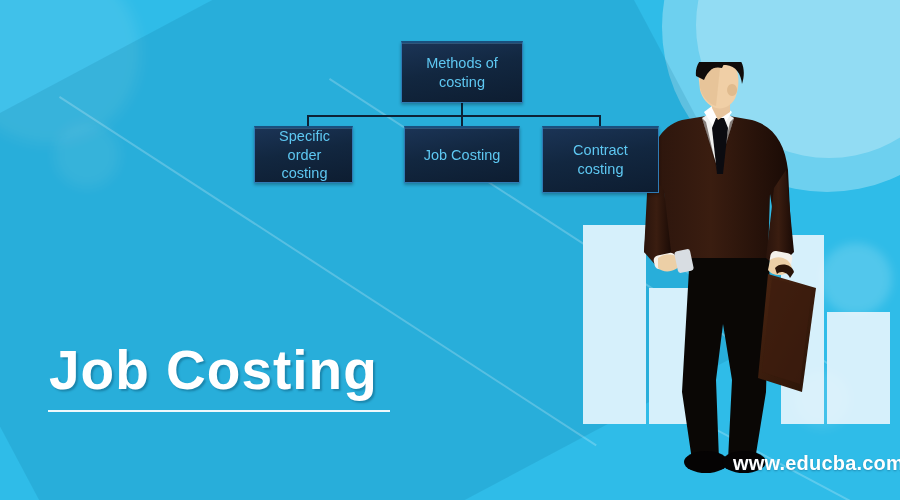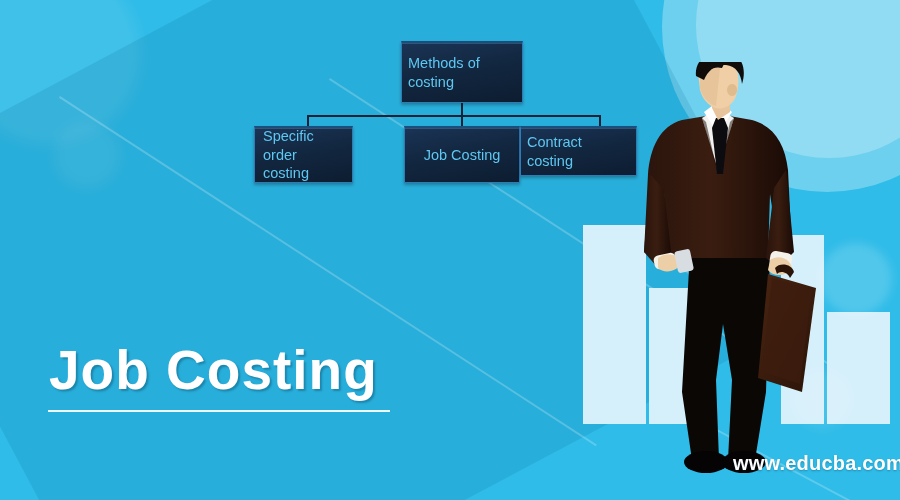--- a/index.html
+++ b/index.html
@@ -64,21 +64,21 @@
 
   
   .org{position:absolute;left:0;top:0;width:900px;height:200px;}
   .node{
     position:absolute;
     background:linear-gradient(170deg,#1b3456 0%,#122740 45%,#0d1d31 100%);
     border:1px solid #2f7bb5;
     border-top:2px solid #1a4f7d;
     box-shadow:0 2px 3px rgba(0,0,0,.28), inset 0 1px 0 rgba(120,190,235,.25);
     display:flex;align-items:center;justify-content:center;
-    text-align:left;
+    text-align:center;
     color:#5ec8f2;
     font-size:14.5px;
     line-height:1.28;
     padding:2px 6px;
     box-sizing:border-box;
   }
   .connector{position:absolute;background:#0d2236;}
 
   
   .title{
@@ -203,21 +203,21 @@
     </div>
 
     <div class="node" style="left:254px;top:126px;width:99px;height:57px;padding-left:8px;">
       <span>Specific order costing</span>
     </div>
 
     <div class="node" style="left:404px;top:126px;width:116px;height:57px;">
       <span>Job Costing</span>
     </div>
 
-    <div class="node" style="left:520px;top:126px;width:117px;height:50px;">
+    <div class="node" style="left:542px;top:126px;width:117px;height:67px;">
       <span>Contract costing</span>
     </div>
   </div>
 
   <div class="title">Job Costing</div>
   <div class="title-rule"></div>
 
   <div class="watermark">www.educba.com</div>
 
 </div>

